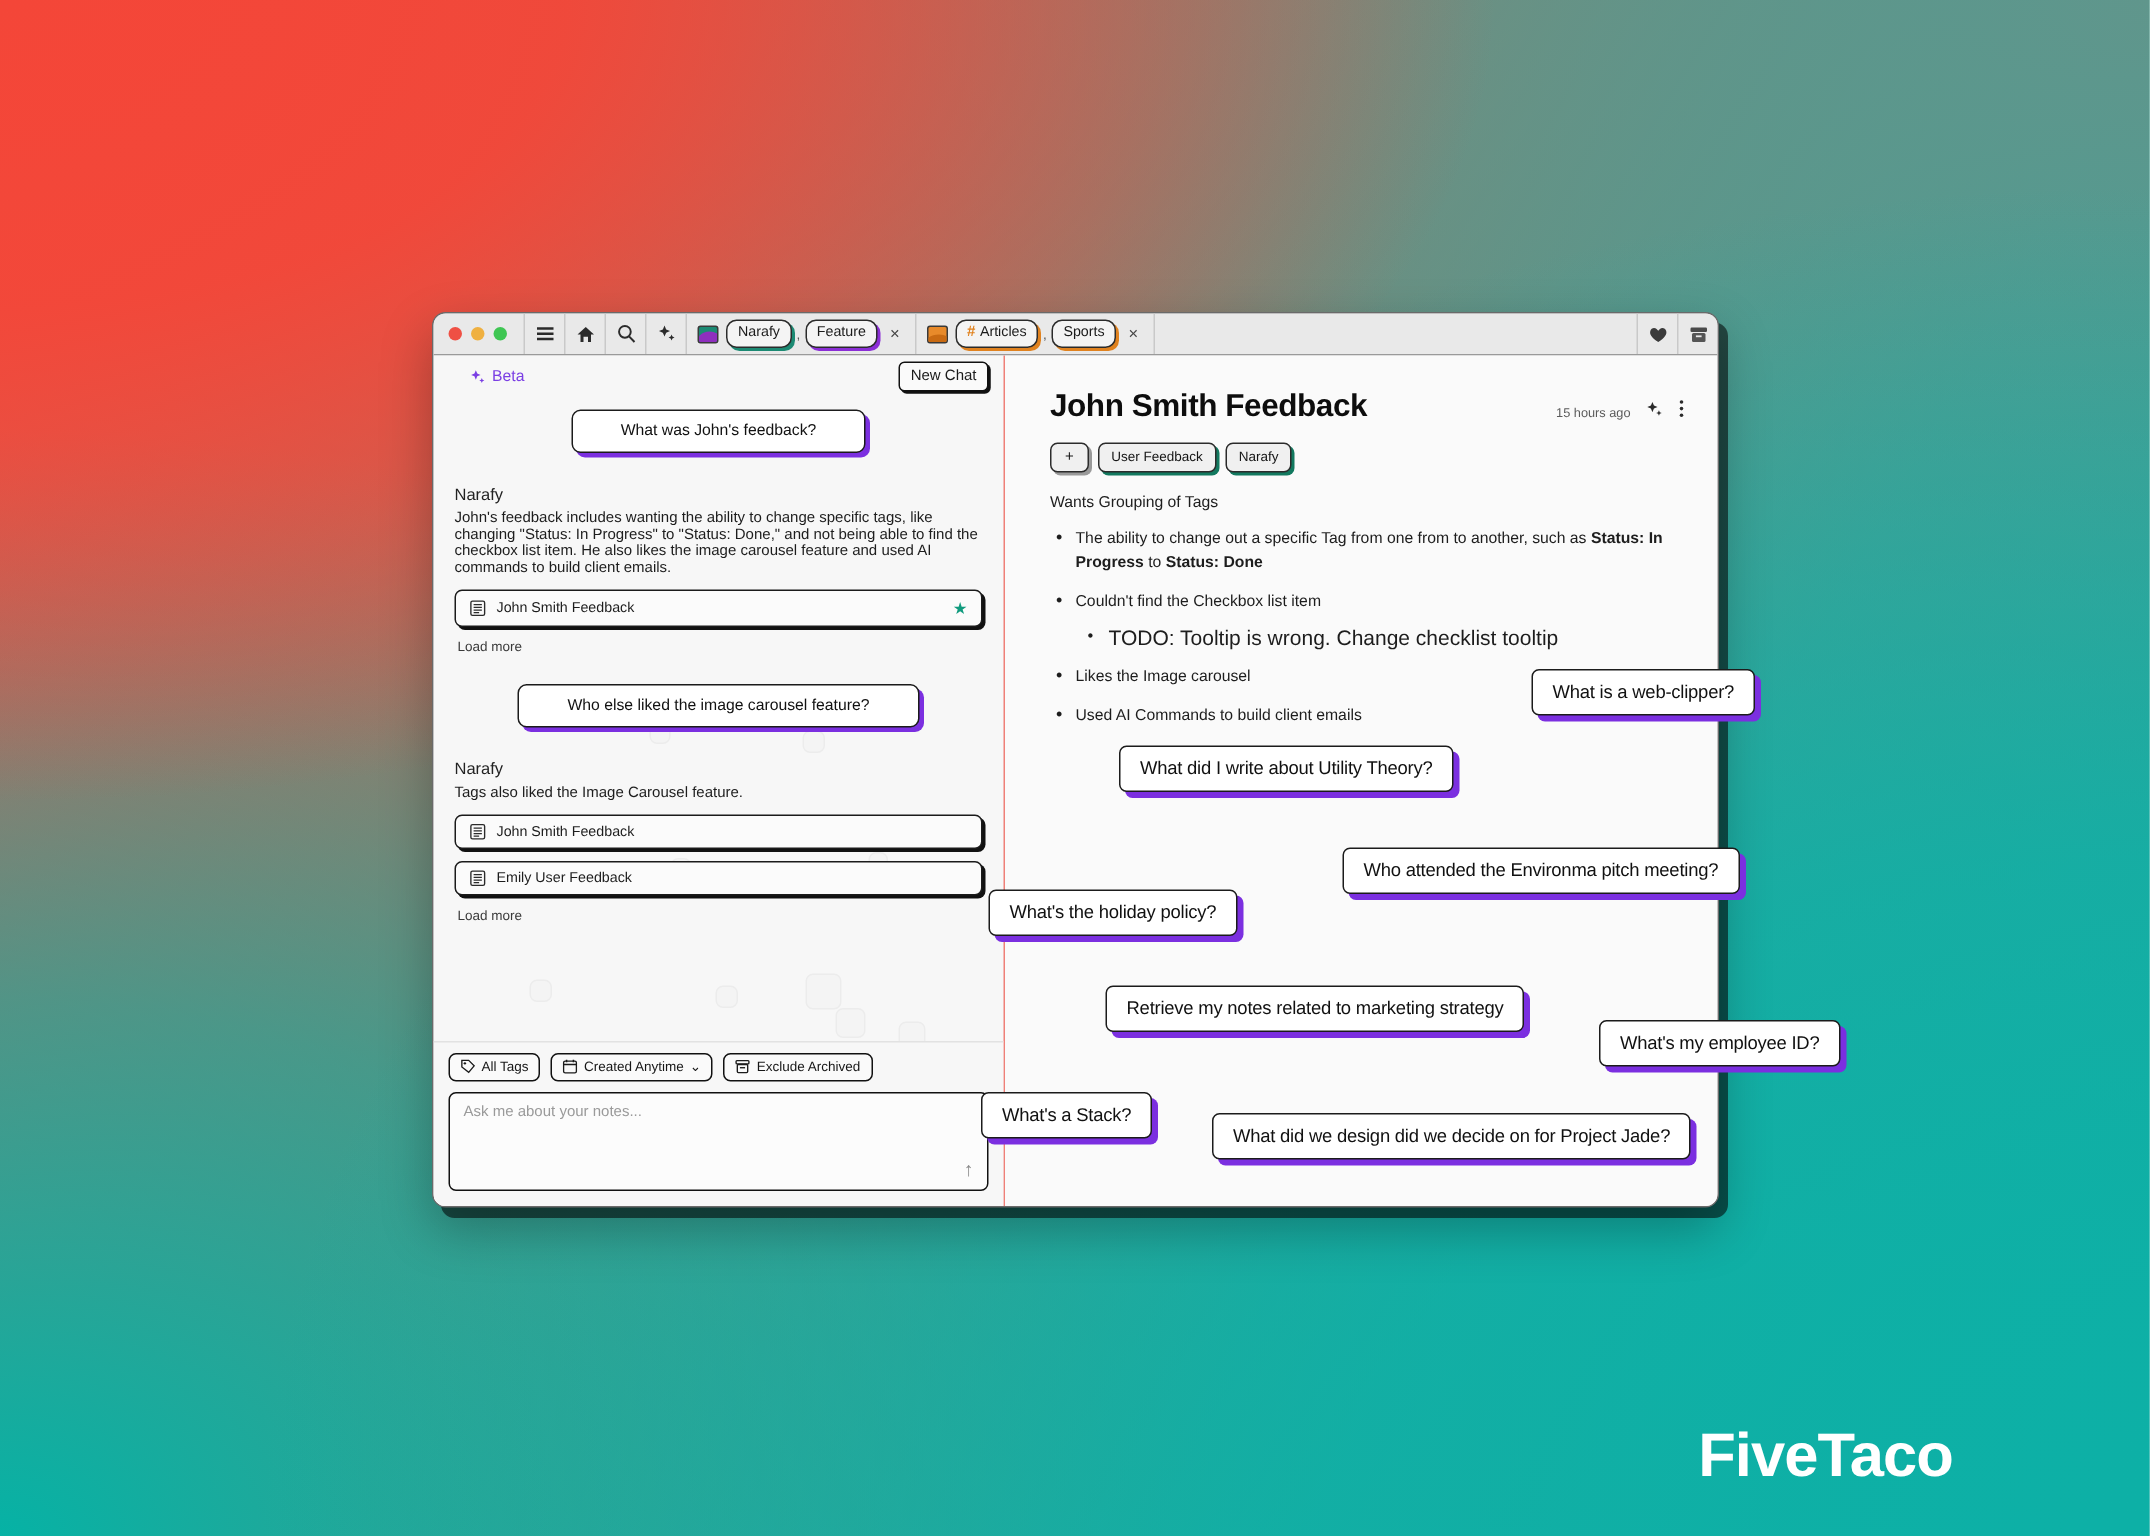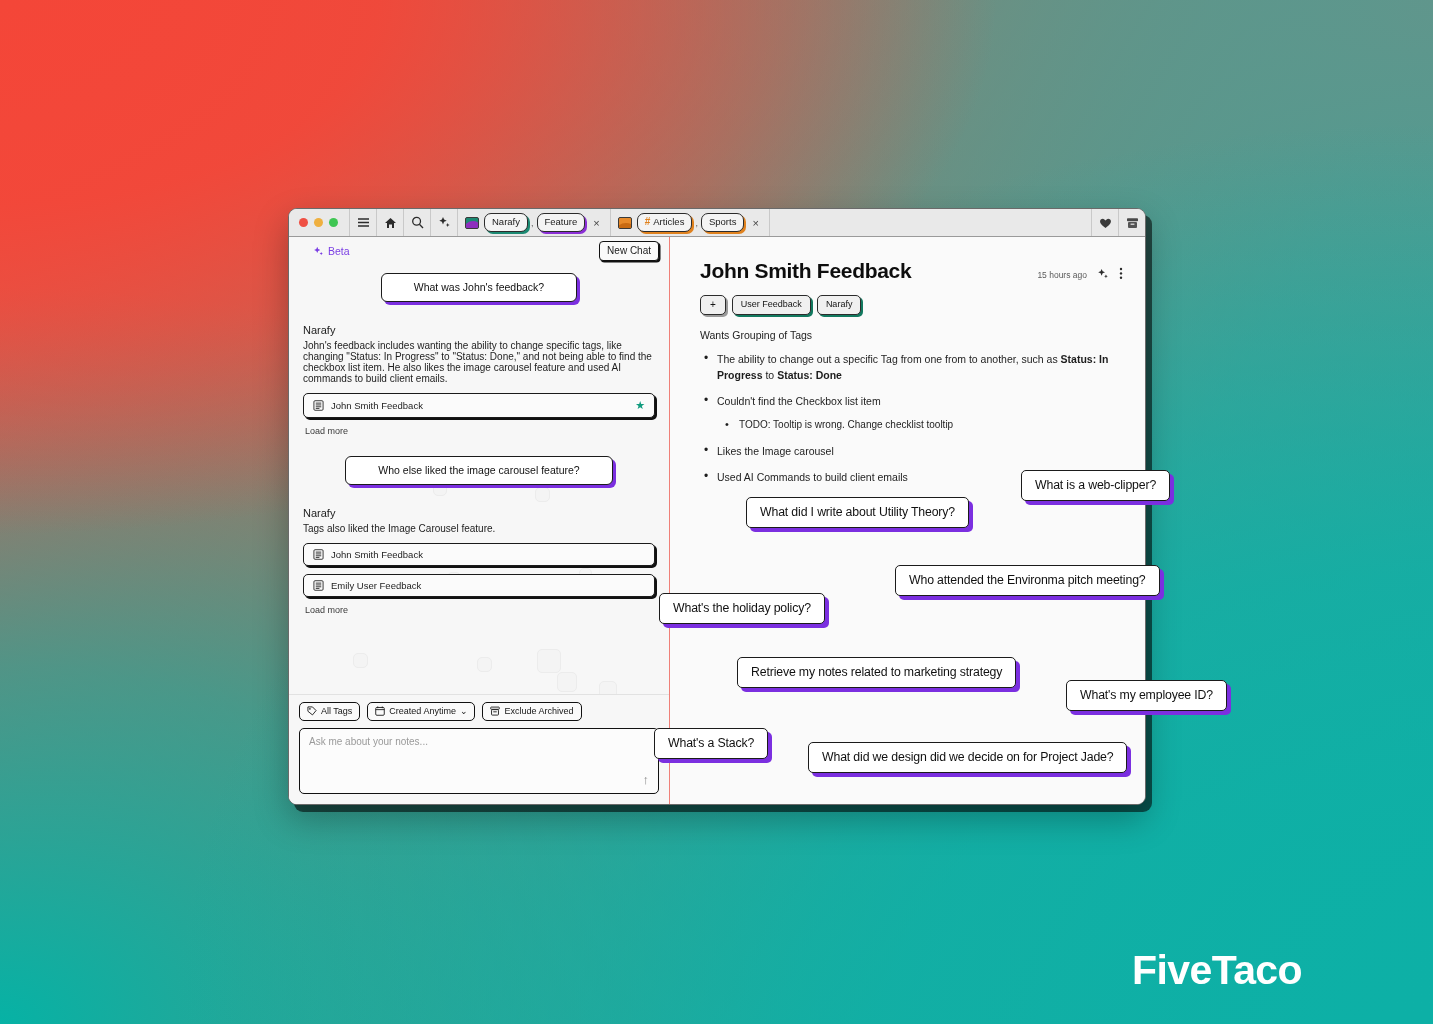--- a/index.html
+++ b/index.html
@@ -200,21 +200,21 @@
   ul.doc-list { list-style: none; }
   ul.doc-list > li {
     position: relative; padding-left: 17px; margin-bottom: 10px;
     font-size: 10.5px; line-height: 16px; color: #1d1d1d;
   }
   ul.doc-list > li::before {
     content: '\2022'; position: absolute; left: 4px; top: -1px; font-size: 12px; color: #1d1d1d;
   }
   ul.doc-list ul { list-style: none; margin-top: 8px; }
   ul.doc-list ul > li {
-    position: relative; padding-left: 22px; font-size: 10px; color: #1d1d1d;
+    position: relative; padding-left: 22px; font-size: 14px; color: #1d1d1d;
   }
   ul.doc-list ul > li::before {
     content: '\2022'; position: absolute; left: 8px; top: -1px; font-size: 11px;
   }
   b { font-weight: bold; }
 
   
   .chips { position: absolute; inset: 0; pointer-events: none; z-index: 50; }
   .chip {
     position: absolute; pointer-events: auto;
@@ -457,21 +457,21 @@
           </ul>
         </li>
         <li>Likes the Image carousel</li>
         <li>Used AI Commands to build client emails</li>
       </ul>
     </div>
   </div>
 </div>
 
 <div class="chips">
-  <div class="chip" style="left:1021px; top:470px;">What is a web-clipper?</div>
+  <div class="chip" style="left:1021px; top:446px;">What is a web-clipper?</div>
   <div class="chip" style="left:746px; top:497px;">What did I write about Utility Theory?</div>
   <div class="chip" style="left:895px; top:565px;">Who attended the Environma pitch meeting?</div>
   <div class="chip" style="left:659px; top:593px;">What's the holiday policy?</div>
   <div class="chip" style="left:737px; top:657px;">Retrieve my notes related to marketing strategy</div>
   <div class="chip" style="left:1066px; top:680px;">What's my employee ID?</div>
   <div class="chip" style="left:654px; top:728px;">What's a Stack?</div>
   <div class="chip" style="left:808px; top:742px;">What did we design did we decide on for Project Jade?</div>
 </div>
 
 </body></html>

